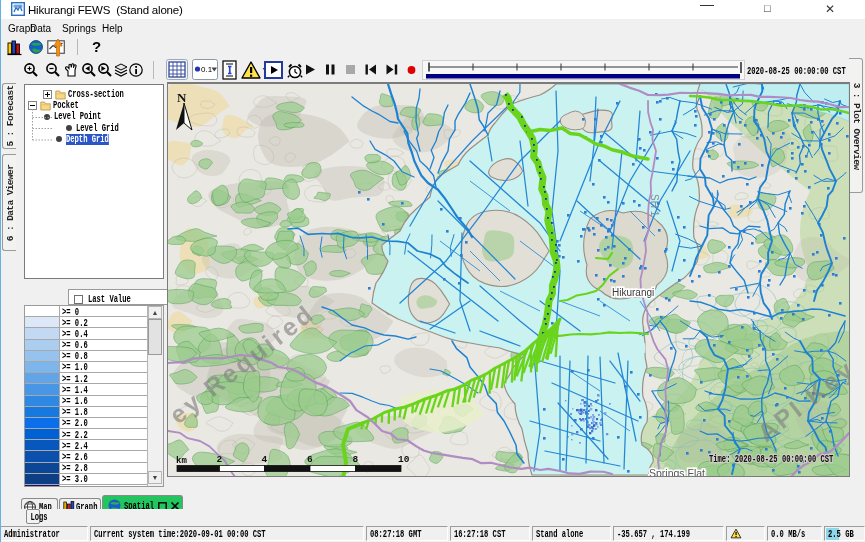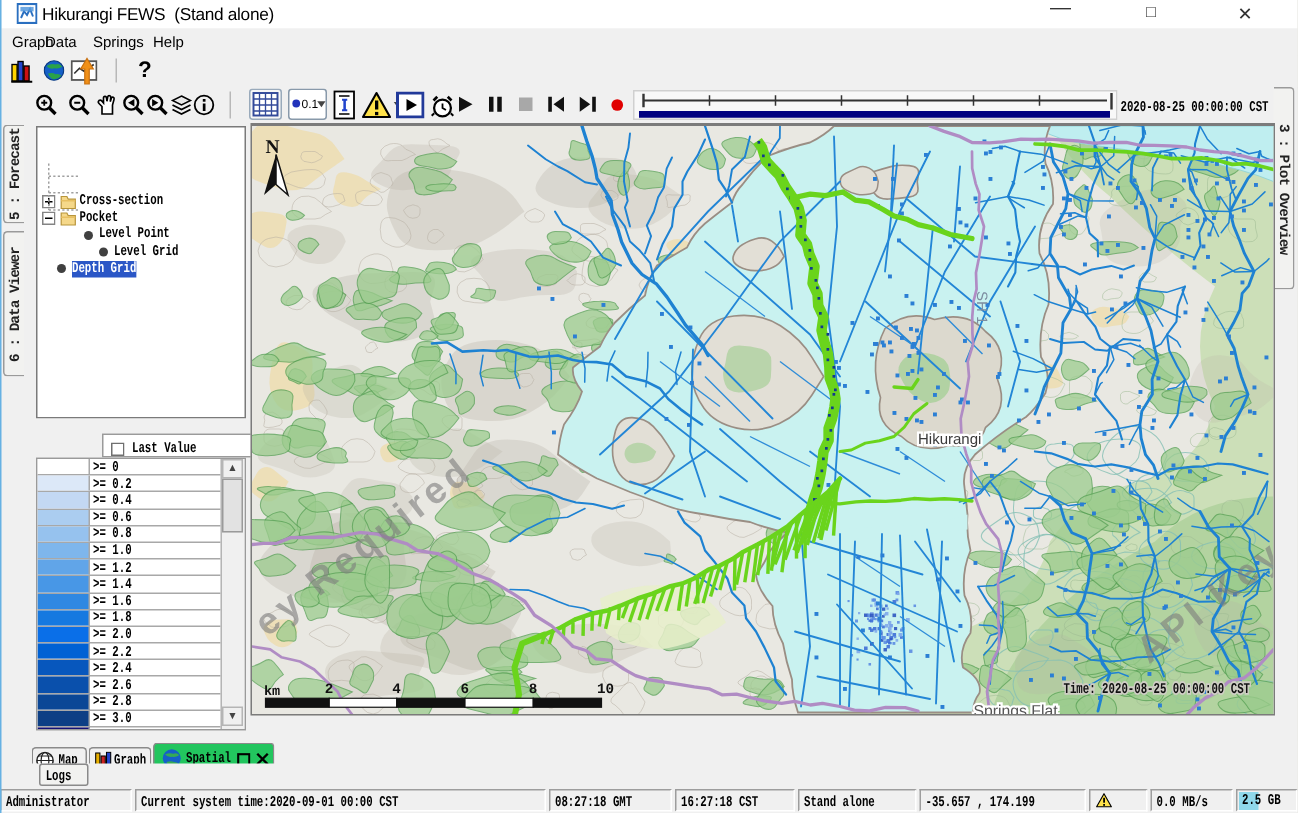--- a/index.html
+++ b/index.html
@@ -33,22 +33,22 @@
 #lscroll{position:absolute;right:0px;top:0px;width:15px;height:180px;background:#f0f0f0;border-left:1px solid #b5b5b5;}
 .sbtn{position:absolute;left:0;width:14px;height:13px;background:#f0f0f0;border:1px solid #b5b5b5;box-sizing:border-box;
   font-size:7px;color:#444;text-align:center;line-height:11px;}
 .trow{position:relative;height:11.2px;display:flex;align-items:center;white-space:pre;}
 .trow svg{flex:none;}
 #btabs{position:absolute;left:1px;top:494px;width:864px;height:22px;background:#f0f0f0;}
 .btab{position:absolute;background:#f0f0f0;border:1px solid #8a8a8a;border-bottom:none;
   border-radius:3px 3px 0 0;box-sizing:border-box;}
 .btab.sel{background:#22c55e;}
 #logsrow{position:absolute;left:1px;top:509px;width:864px;height:16px;background:#f0f0f0;}
-#logsbtn{position:absolute;left:25px;top:0px;width:33px;height:15px;background:#f2f2f0;border:1px solid #8a8a8a;
-  border-radius:2px;text-align:left;line-height:13px;box-sizing:border-box;}
+#logsbtn{position:absolute;left:25px;top:0px;width:14px;height:15px;background:#f2f2f0;border:1px solid #8a8a8a;
+  border-radius:2px;text-align:right;line-height:13px;box-sizing:border-box;}
 #statusbar{position:absolute;left:0px;top:525px;width:865px;height:17px;background:#f0f0f0;}
 .scell{position:absolute;top:1px;height:15px;border:1px solid;border-color:#9d9d9d #fff #fff #9d9d9d;
   line-height:13px;padding-left:3px;box-sizing:border-box;white-space:nowrap;overflow:hidden;}
 .icon{position:absolute;}
 </style></head><body>
 <div id="titlebar">
 <svg class="icon" style="left:10px;top:2px;" width="14" height="14" viewBox="0 0 14 14" xmlns="http://www.w3.org/2000/svg">
       <rect x="0.7" y="0.7" width="12.6" height="12.6" fill="#fff" stroke="#2a6fc0" stroke-width="1.4"></rect>
       <path d="M3 10 L5 5.5 L7 8 L9 4 L11 9" fill="none" stroke="#2a6fc0" stroke-width="1.3"></path>
       <rect x="2.6" y="2.6" width="8.8" height="3" fill="#5599dd" opacity="0.85"></rect>
@@ -194,41 +194,41 @@
     <span>5 : Forecast</span>
   </div>
 <div class="vtab" style="left:2px;top:154px;width:14px;height:97px;">
     <span>6 : Data Viewer</span>
   </div>
 <div class="vtabr" style="left:849px;top:58px;width:14px;height:135px;">
     <span>3 : Plot Overview</span>
   </div>
 <div id="treepanel">
 <div class="abs" style="left:0;top:4px;width:138px;">
-<div class="trow" style="padding-left:3px;margin-top:40px;"><svg width="9" height="9" viewBox="0 0 9 9" xmlns="http://www.w3.org/2000/svg">
+<div class="trow" style="padding-left:18px;"><svg width="9" height="9" viewBox="0 0 9 9" xmlns="http://www.w3.org/2000/svg">
           <rect x="0.5" y="0.5" width="8" height="8" fill="#fff" stroke="#848484"></rect>
           <path d="M2 4.5 h5 M4.5 2 v5" stroke="#000" stroke-width="1"></path>
         </svg><span style="width:3px;"></span><svg width="11" height="11" viewBox="0 0 11 11" xmlns="http://www.w3.org/2000/svg">
           <path d="M0.8 2.8 L0.8 10 L10.2 10 L10.2 3.8 L5.5 3.8 L4.6 2 L0.8 2 Z" fill="#f5d88a" stroke="#b8953a" stroke-width="0.8"></path>
           <path d="M0.8 4.8 L10.2 4.8" stroke="#e8c062" stroke-width="1"></path>
         </svg><span style="width:2px;"></span><span class="ui">Cross-section</span></div>
 <div class="trow" style="padding-left:3px;"><svg width="9" height="9" viewBox="0 0 9 9" xmlns="http://www.w3.org/2000/svg">
           <rect x="0.5" y="0.5" width="8" height="8" fill="#fff" stroke="#848484"></rect>
           <path d="M2 4.5 h5" stroke="#000" stroke-width="1"></path>
         </svg><span style="width:3px;"></span><svg width="11" height="11" viewBox="0 0 11 11" xmlns="http://www.w3.org/2000/svg">
           <path d="M0.8 2.8 L0.8 10 L10.2 10 L10.2 3.8 L5.5 3.8 L4.6 2 L0.8 2 Z" fill="#f5d88a" stroke="#b8953a" stroke-width="0.8"></path>
           <path d="M0.8 4.8 L10.2 4.8" stroke="#e8c062" stroke-width="1"></path>
         </svg><span style="width:2px;"></span><span class="ui">Pocket</span></div>
-<div class="trow" style="padding-left:30px;"><svg width="8" height="8" viewBox="0 0 8 8" xmlns="http://www.w3.org/2000/svg">
+<div class="trow" style="padding-left:18px;"><svg width="8" height="8" viewBox="0 0 8 8" xmlns="http://www.w3.org/2000/svg">
           <circle cx="4" cy="4" r="3" fill="#404040"></circle>
         </svg><span style="width:3px;"></span><span class="ui">Level Point</span></div>
 <div class="trow" style="padding-left:40px;"><svg width="8" height="8" viewBox="0 0 8 8" xmlns="http://www.w3.org/2000/svg">
           <circle cx="4" cy="4" r="3" fill="#404040"></circle>
         </svg><span style="width:3px;"></span><span class="ui">Level Grid</span></div>
-<div class="trow" style="padding-left:12px;"><svg width="8" height="8" viewBox="0 0 8 8" xmlns="http://www.w3.org/2000/svg">
+<div class="trow" style="padding-left:30px;"><svg width="8" height="8" viewBox="0 0 8 8" xmlns="http://www.w3.org/2000/svg">
           <circle cx="4" cy="4" r="3" fill="#404040"></circle>
         </svg><span style="width:3px;"></span><span class="ui" style="background:#2a56c6;color:#fff;">Depth Grid</span></div>
 </div>
 <svg class="abs" style="left:0;top:0;" width="40" height="60" viewBox="0 0 40 60" xmlns="http://www.w3.org/2000/svg">
       <path d="M7.5 24 V55 M7.5 32.5 H28 M7.5 43.5 H28 M7.5 55 H28" stroke="#a0a0a0" stroke-width="1" stroke-dasharray="1.5,1.5" fill="none"></path>
     </svg>
 </div>
 <div id="treescroll"></div>
 <div id="lvpanel">
     <svg class="abs" style="left:5px;top:5px;" width="9" height="9" viewBox="0 0 9 9" xmlns="http://www.w3.org/2000/svg">

